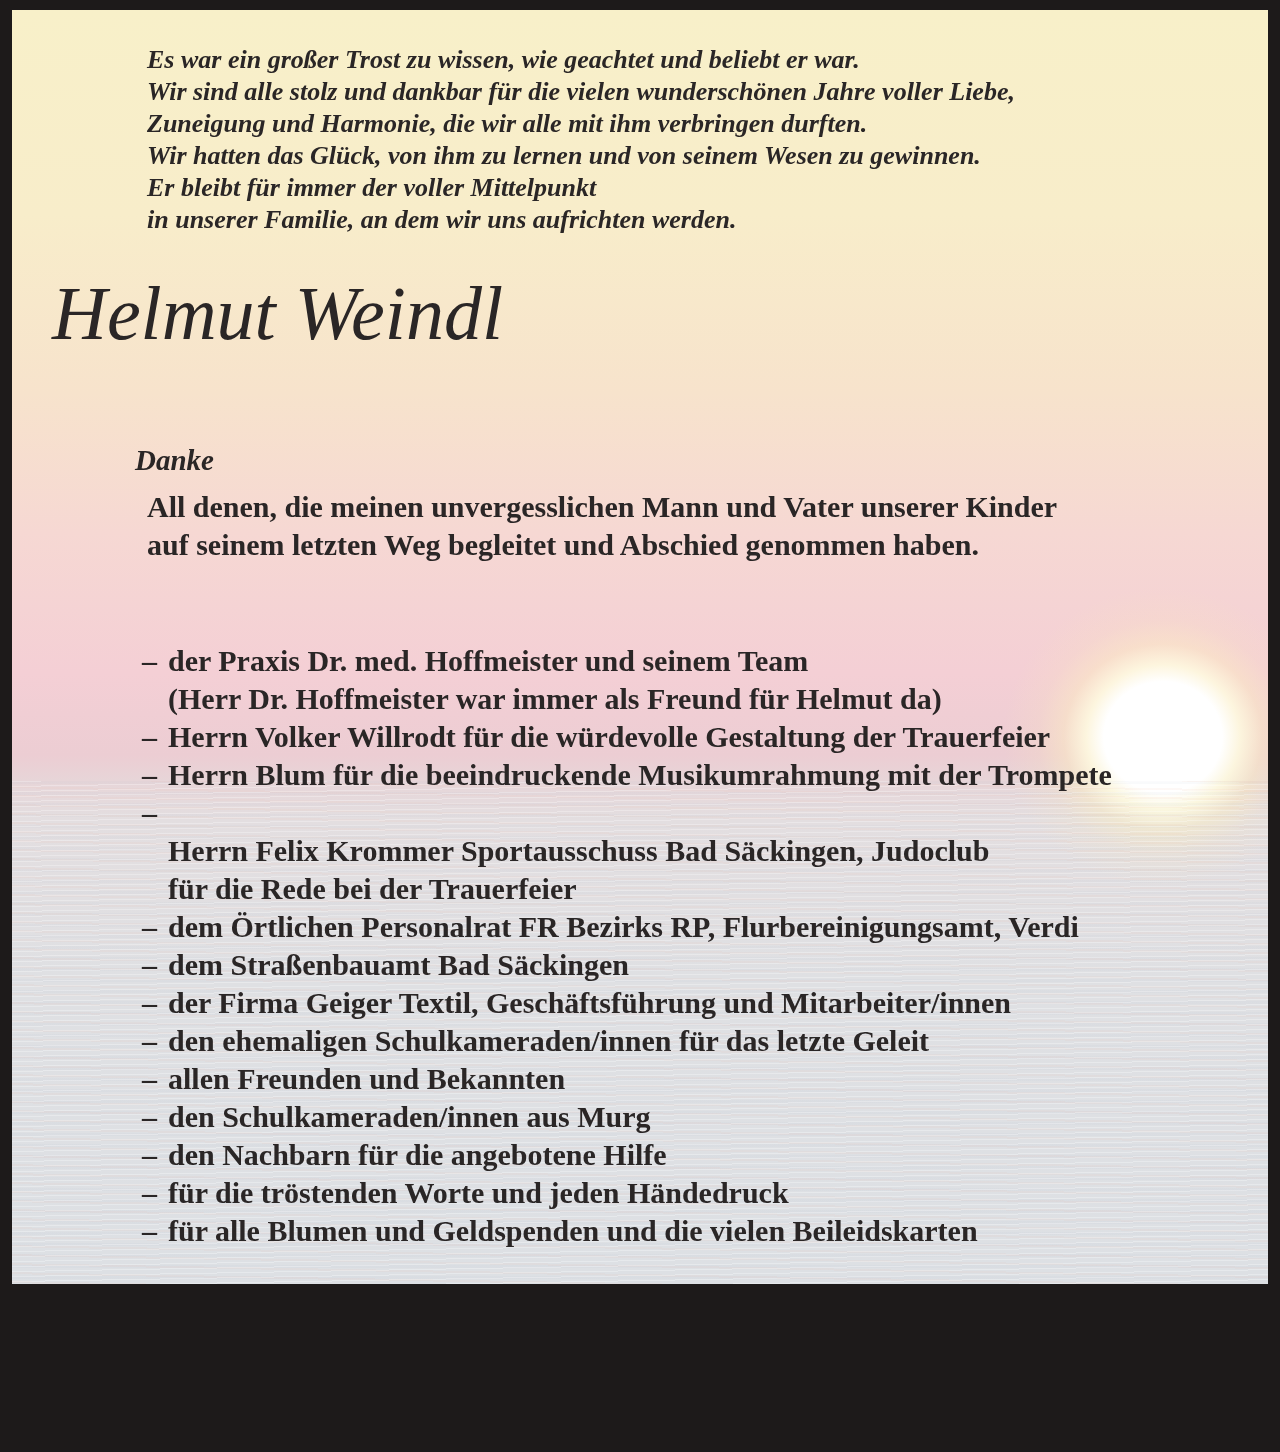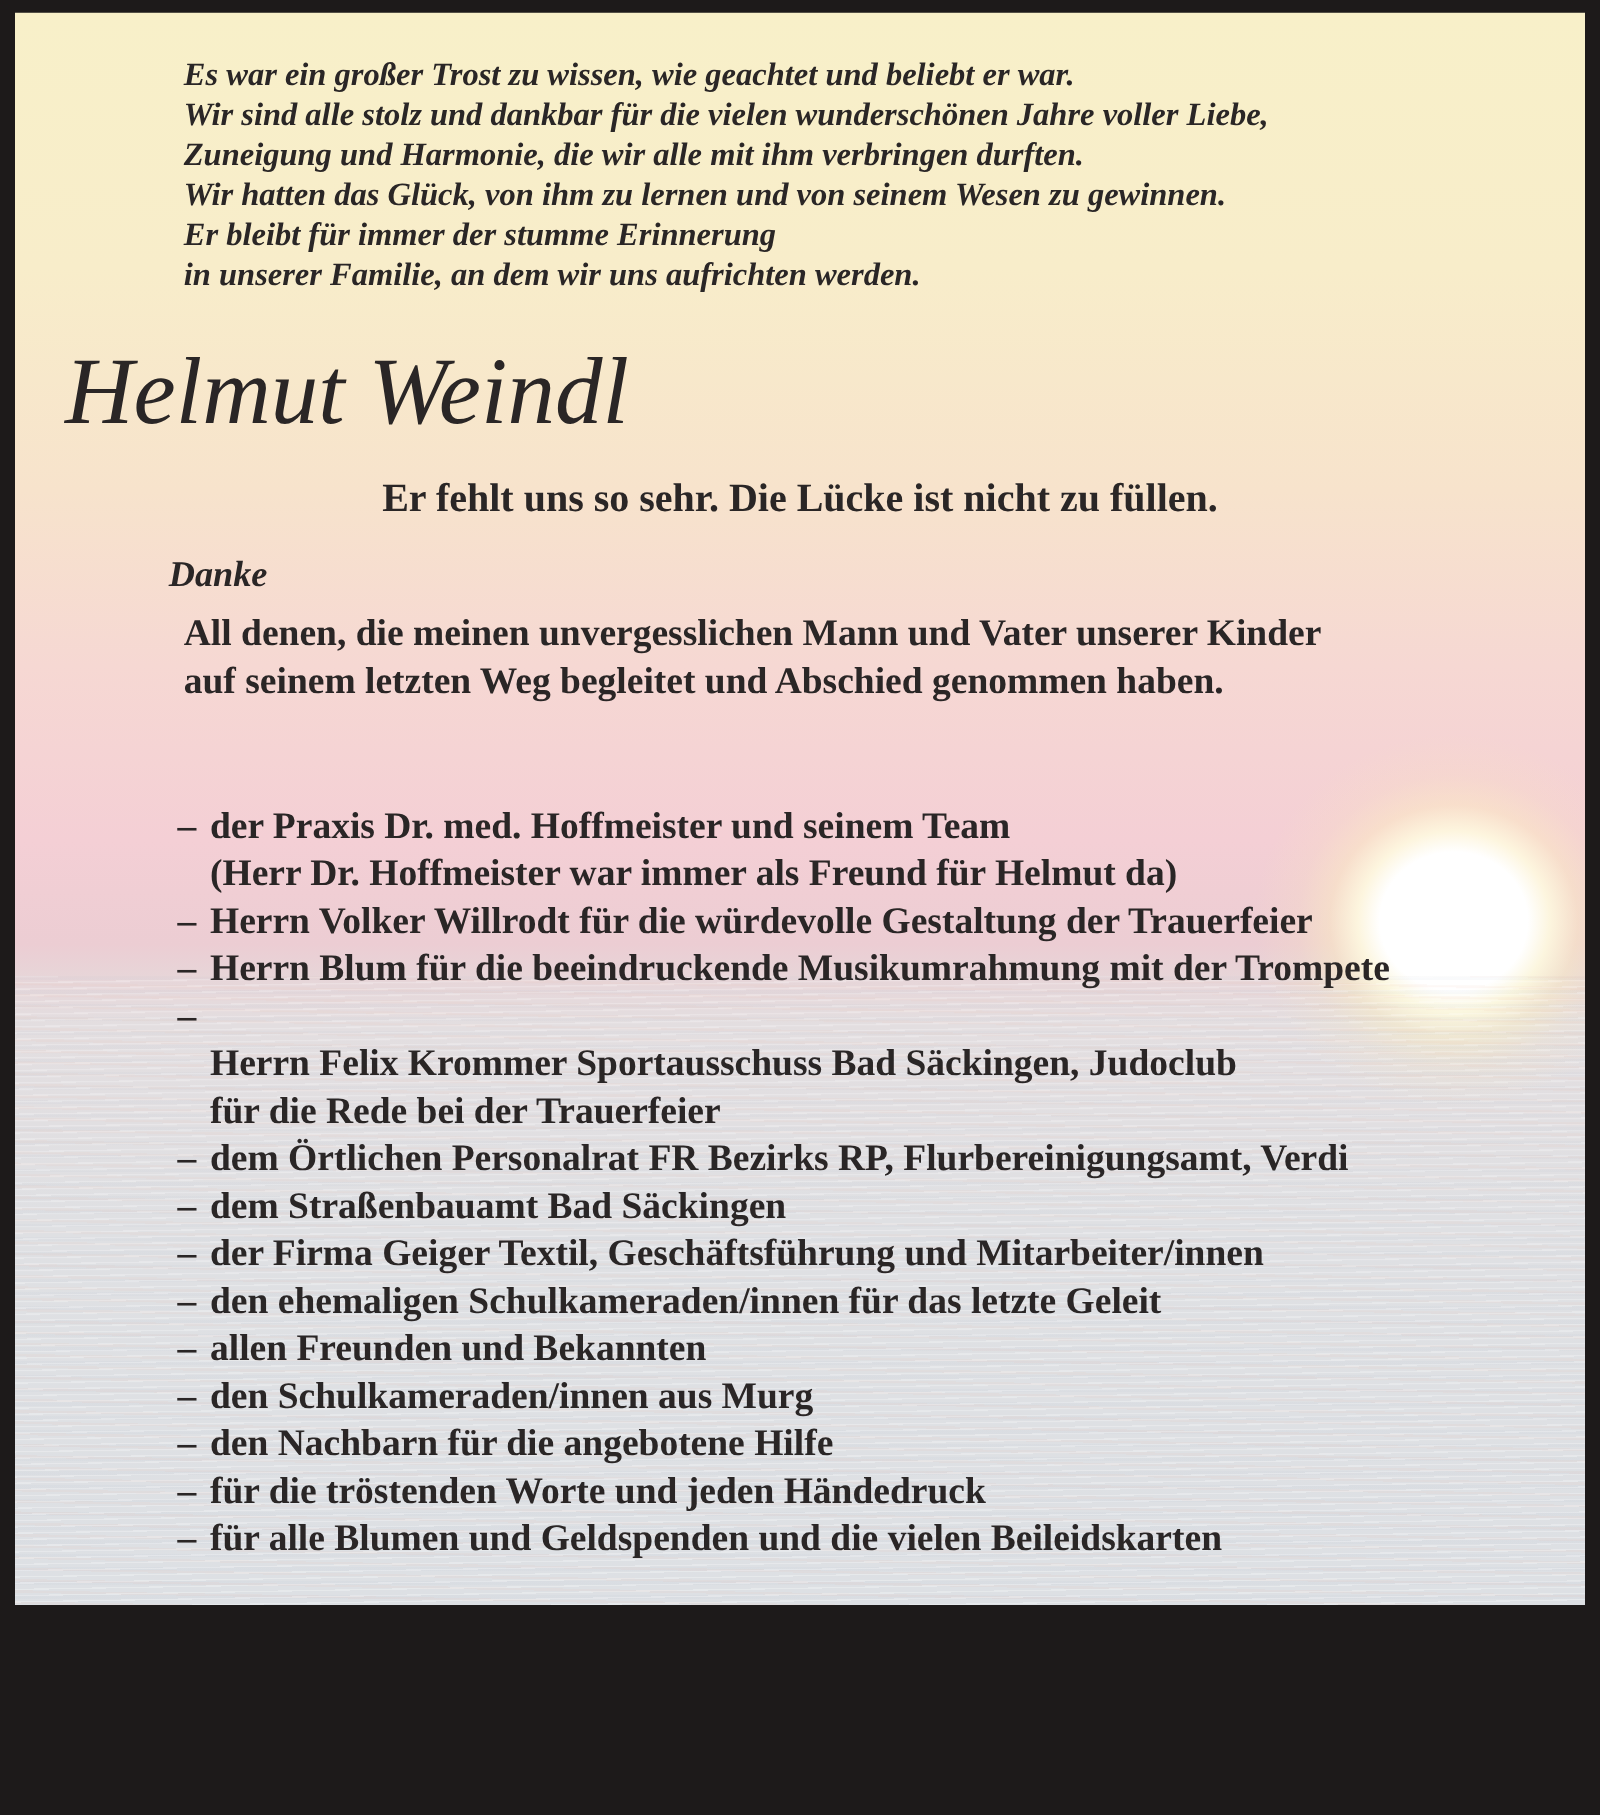--- a/index.html
+++ b/index.html
@@ -128,28 +128,27 @@
     <div class="intro">
 
         <div class="intro-line">Es war ein großer Trost zu wissen, wie geachtet und beliebt er war.</div>
 
         <div class="intro-line">Wir sind alle stolz und dankbar für die vielen wunderschönen Jahre voller Liebe,</div>
 
         <div class="intro-line">Zuneigung und Harmonie, die wir alle mit ihm verbringen durften.</div>
 
         <div class="intro-line">Wir hatten das Glück, von ihm zu lernen und von seinem Wesen zu gewinnen.</div>
 
-        <div class="intro-line">Er bleibt für immer der stumme Erinnerung</div>
+        <div class="intro-line">Er bleibt für immer der voller Mittelpunkt</div>
 
         <div class="intro-line">in unserer Familie, an dem wir uns aufrichten werden.</div>
       </div>
 
     <h1 class="name">Helmut Weindl</h1>
 
-    <div class="subtitle">Er fehlt uns so sehr. Die Lücke ist nicht zu füllen.</div>
 
     <div class="thanks-heading">Danke</div>
 
     <div class="thanks-text">
 
         <div class="thanks-line">All denen, die meinen unvergesslichen Mann und Vater unserer Kinder</div>
 
         <div class="thanks-line">auf seinem letzten Weg begleitet und Abschied genommen haben.</div>
       </div>
 

